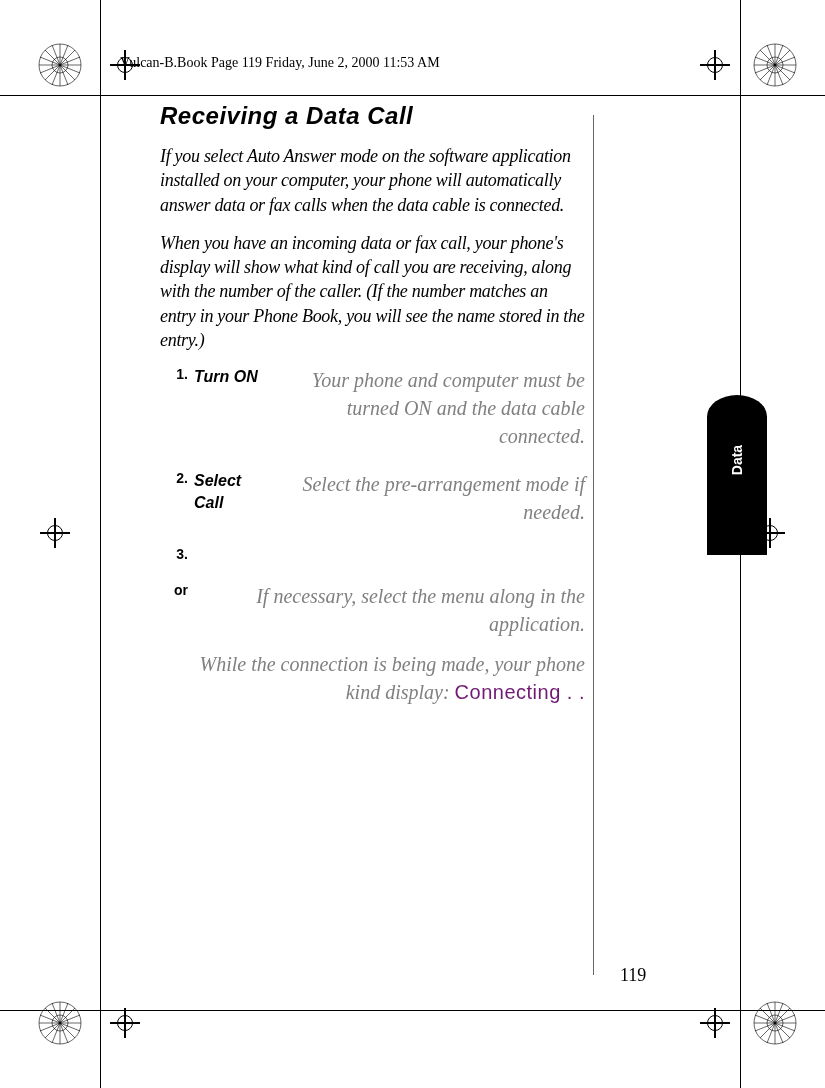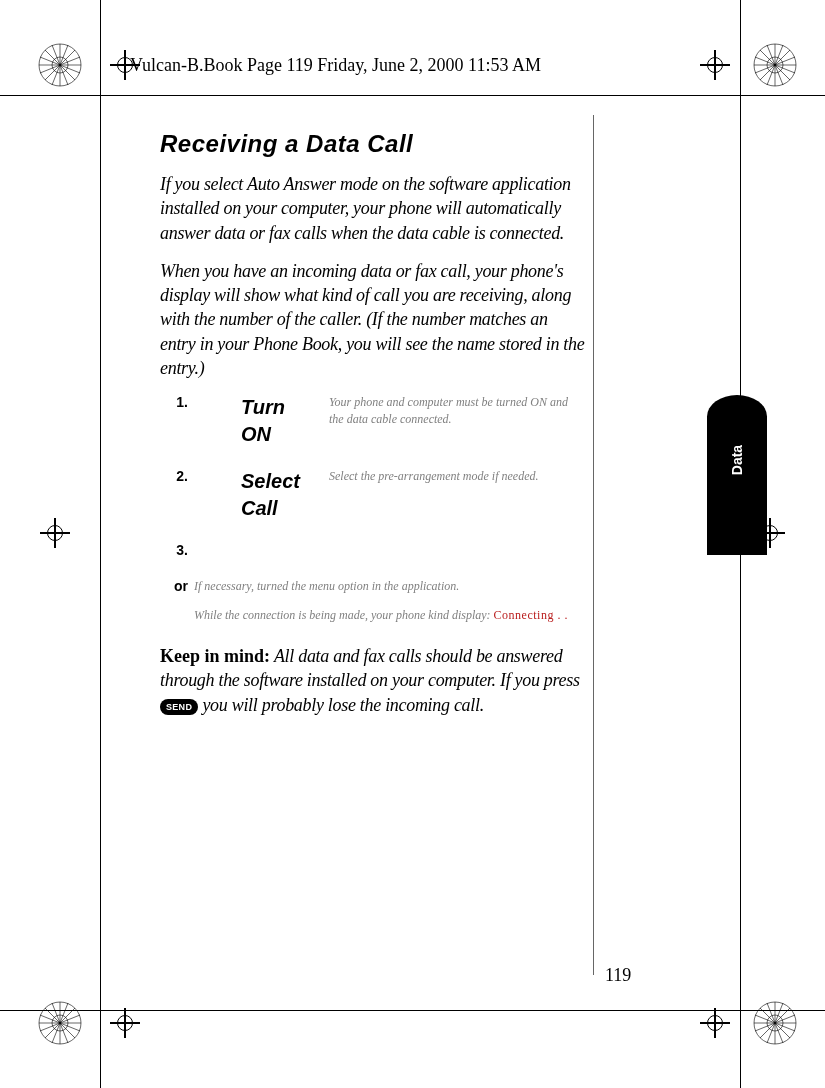--- a/index.html
+++ b/index.html
@@ -35,30 +35,30 @@
   .cross-tl { left:110px; top:50px; }
   .cross-tr { left:700px; top:50px; }
   .cross-bl { left:110px; top:1008px; }
   .cross-br { left:700px; top:1008px; }
   .cross-ml { left:40px;  top:518px; }
   .cross-mr { left:755px; top:518px; }
 
   
   .header-line {
     position:absolute;
-    left:130px; top:55px;
-    font-size:18px;
+    left:120px; top:55px;
+    font-size:14px;
     font-family: "Times New Roman", serif;
   }
 
   
   .page {
     position:absolute;
     left:160px;
-    top:130px;
+    top:102px;
     width:425px;
   }
   .divider-r {
     position:absolute;
     left:593px;
     top:115px;
     width:1px;
     height:860px;
     background:#666;
   }
@@ -104,40 +104,40 @@
     font-size:14px;
     text-align:right;
     padding-right:6px;
     font-style:normal;
     flex-shrink:0;
   }
   .step-action {
     width:78px;
     font-family: Arial, sans-serif;
     font-weight:bold;
-    font-size:20px;
+    font-size:16px;
     font-style: italic;
     padding-right:10px;
     flex-shrink:0;
     line-height:1.35;
-    margin-left:47px;
   }
   .step-desc {
     flex:1;
     font-family: "Times New Roman", serif;
-    font-size:12px;
+    font-size:20px;
     color:#808080;
     line-height:1.4;
     font-style: italic;
+    text-align: right;
   }
   .step-desc .mono {
-    font-family: Liberation Serif, serif;
+    font-family: Liberation Sans, sans-serif;
     letter-spacing:0.5px;
     font-style:normal;
-    color:#b91c1c;
+    color:#701a75;
   }
   .step-desc .sub { margin-top:12px; display:block; }
 
   
   .side-tab {
     position:absolute;
     left:707px;
     top:395px;
     width:60px;
     height:160px;
@@ -161,21 +161,21 @@
     font-weight:bold;
     font-size:14px;
     transform: rotate(-90deg);
     transform-origin: center;
     width:60px;
     text-align:center;
   }
 
   .page-num {
     position:absolute;
-    left:605px;
+    left:620px;
     top:965px;
     font-size:18px;
     font-family:"Times New Roman", serif;
   }
 </style>
 </head>
 <body>
 
 <div class="crop-h-top"></div>
 <div class="crop-h-bottom"></div>
@@ -293,31 +293,28 @@
       <div class="step-num">2.</div>
       <div class="step-action">Select Call</div>
       <div class="step-desc">Select the pre-arrangement mode if needed.</div>
     </div>
     <div class="step-row">
       <div class="step-num">3.</div>
     </div>
     <div class="step-row">
       <div class="step-num">or</div>
       <div class="step-desc">
-        <span>If necessary, turned the menu option in the application.</span>
+        <span>If necessary, select the menu along in the application.</span>
         <span class="sub">
           <span>While the connection is being made, your phone kind display: </span><span class="mono">Connecting . .</span>
         </span>
       </div>
     </div>
   </div>
 
-  <p class="body">
-    <span class="lead">Keep in mind:</span><span> All data and fax calls should be answered through the software installed on your computer. If you press </span><span class="send-btn">SEND</span><span> you will probably lose the incoming call.</span>
-  </p>
 </div>
 
 <div class="side-tab">
   <div class="label">
       <span>Data</span>
     </div>
 </div>
 
 <div class="page-num">119</div>
 

